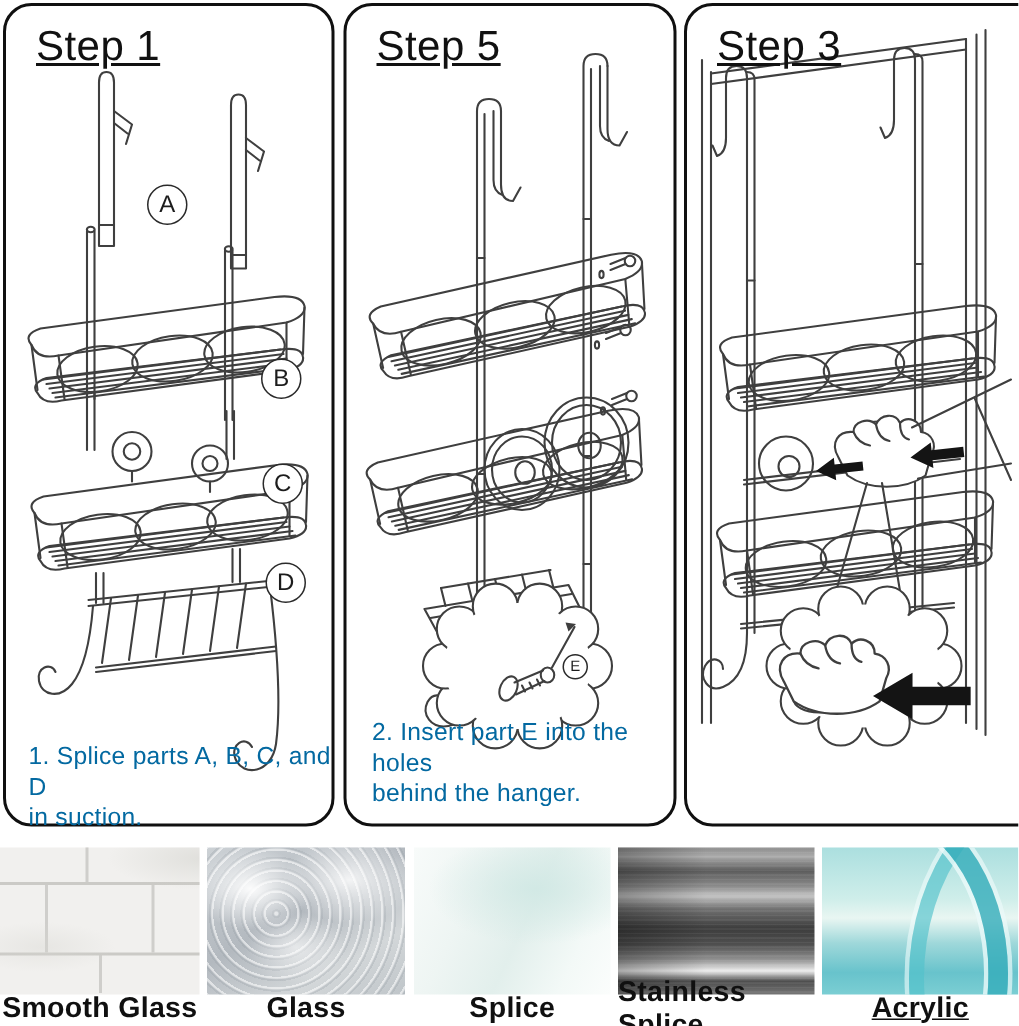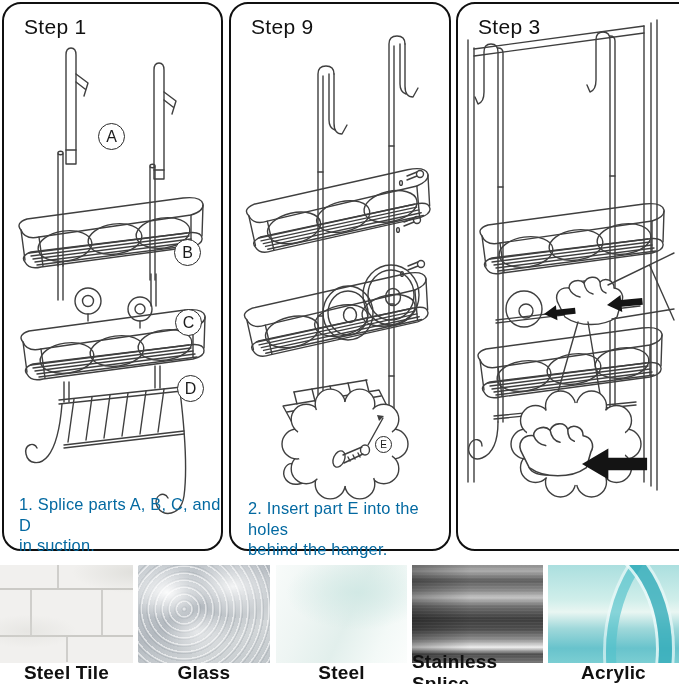--- a/index.html
+++ b/index.html
@@ -4,21 +4,21 @@
 <style>
   html,body{margin:0;padding:0;background:#fff;}
   .stage{position:relative;width:679px;height:684px;background:#fff;overflow:hidden;
          font-family:"Liberation Sans",sans-serif;color:#151515;}
   .panel{position:absolute;top:2px;height:549px;background:#fff;
          border:2.4px solid #101010;border-radius:19px;box-sizing:border-box;}
   #panel1{left:2px;width:221px;}
   #panel2{left:229px;width:222px;}
   #panel3{left:456px;width:262px;}
   .panel svg{position:absolute;left:0;top:0;}
-  .step-title{position:absolute;left:20px;top:11px;font-size:21px;letter-spacing:.3px;color:#111;}
+  .step-title{position:absolute;left:20px;top:11px;font-size:28px;letter-spacing:.3px;color:#111;text-decoration:underline;}
   .caption{position:absolute;font-size:16.4px;line-height:20.6px;letter-spacing:.2px;color:#0369a1;}
   .plabel{position:absolute;width:25px;height:25px;border:1.7px solid #2a2a2a;border-radius:50%;
           background:#fff;display:flex;align-items:center;justify-content:center;
           font-size:16px;color:#1c1c1c;}
   .plabel.small{width:15px;height:15px;font-size:10px;border-width:1.3px;}
   
   .swatch{position:absolute;top:565px;height:98px;overflow:hidden;}
   .mat-label{position:absolute;top:661px;height:23px;display:flex;align-items:center;justify-content:center;
              font-size:19px;font-weight:600;letter-spacing:.2px;color:#101010;}
   #sw1{left:0;width:133px;background-color:#f1f0ee;
@@ -183,23 +183,23 @@
         <ellipse cx="114" cy="440" rx="49" ry="42" fill="#fff" stroke="none"></ellipse>
 
         <ellipse cx="108" cy="455" rx="5.5" ry="8.5" transform="rotate(24 108 455)"></ellipse>
         <path d="M112,451 L131,443 M113,459 L132,450"></path>
         <ellipse cx="134" cy="446" rx="4.5" ry="5"></ellipse>
         <path d="M117,453 l2,4 M122,451 l2,4 M127,449 l2,4"></path>
         <path d="M137,441 L152,414"></path>
         <polygon points="153,412 148,417 146,411" fill="#3f3f3f" stroke="none"></polygon>
       </g>
     </svg>
-    <div class="step-title">Step 9</div>
+    <div class="step-title">Step 5</div>
     <div class="plabel small" style="left:144px;top:432px;">E</div>
-    <div class="caption" style="left:17px;top:494px;">
+    <div class="caption" style="left:17px;top:474px;">
       <div>2. Insert part E into the holes</div>
       <div>behind the hanger.</div>
     </div>
   </section>
 
   <section class="panel" id="panel3">
     <svg width="217" height="545" viewBox="0 0 217 545">
       <g stroke="#3f3f3f" stroke-width="1.4" fill="none" stroke-linecap="round" stroke-linejoin="round">
 
         <path d="M10,36 V478 M16,44 V478"></path>
@@ -256,19 +256,19 @@
 
   <div class="swatch" id="sw1"></div>
   <div class="swatch" id="sw2"></div>
   <div class="swatch" id="sw3"></div>
   <div class="swatch" id="sw4"></div>
   <div class="swatch" id="sw5">
     <div class="arc arc2"></div>
     <div class="arc arc1"></div>
   </div>
 
-  <div class="mat-label" style="left:0;width:133px;">Steel Tile</div>
+  <div class="mat-label" style="left:0;width:133px;">Smooth Glass</div>
   <div class="mat-label" style="left:138px;width:132px;">Glass</div>
-  <div class="mat-label" style="left:276px;width:131px;">Steel</div>
+  <div class="mat-label" style="left:276px;width:131px;">Splice</div>
   <div class="mat-label" style="left:412px;width:131px;">Stainless Splice</div>
-  <div class="mat-label" style="left:548px;width:131px;">Acrylic</div>
+  <div class="mat-label" style="left:548px;width:131px;text-decoration:underline;">Acrylic</div>
 
 </div>
 
 </body></html>

